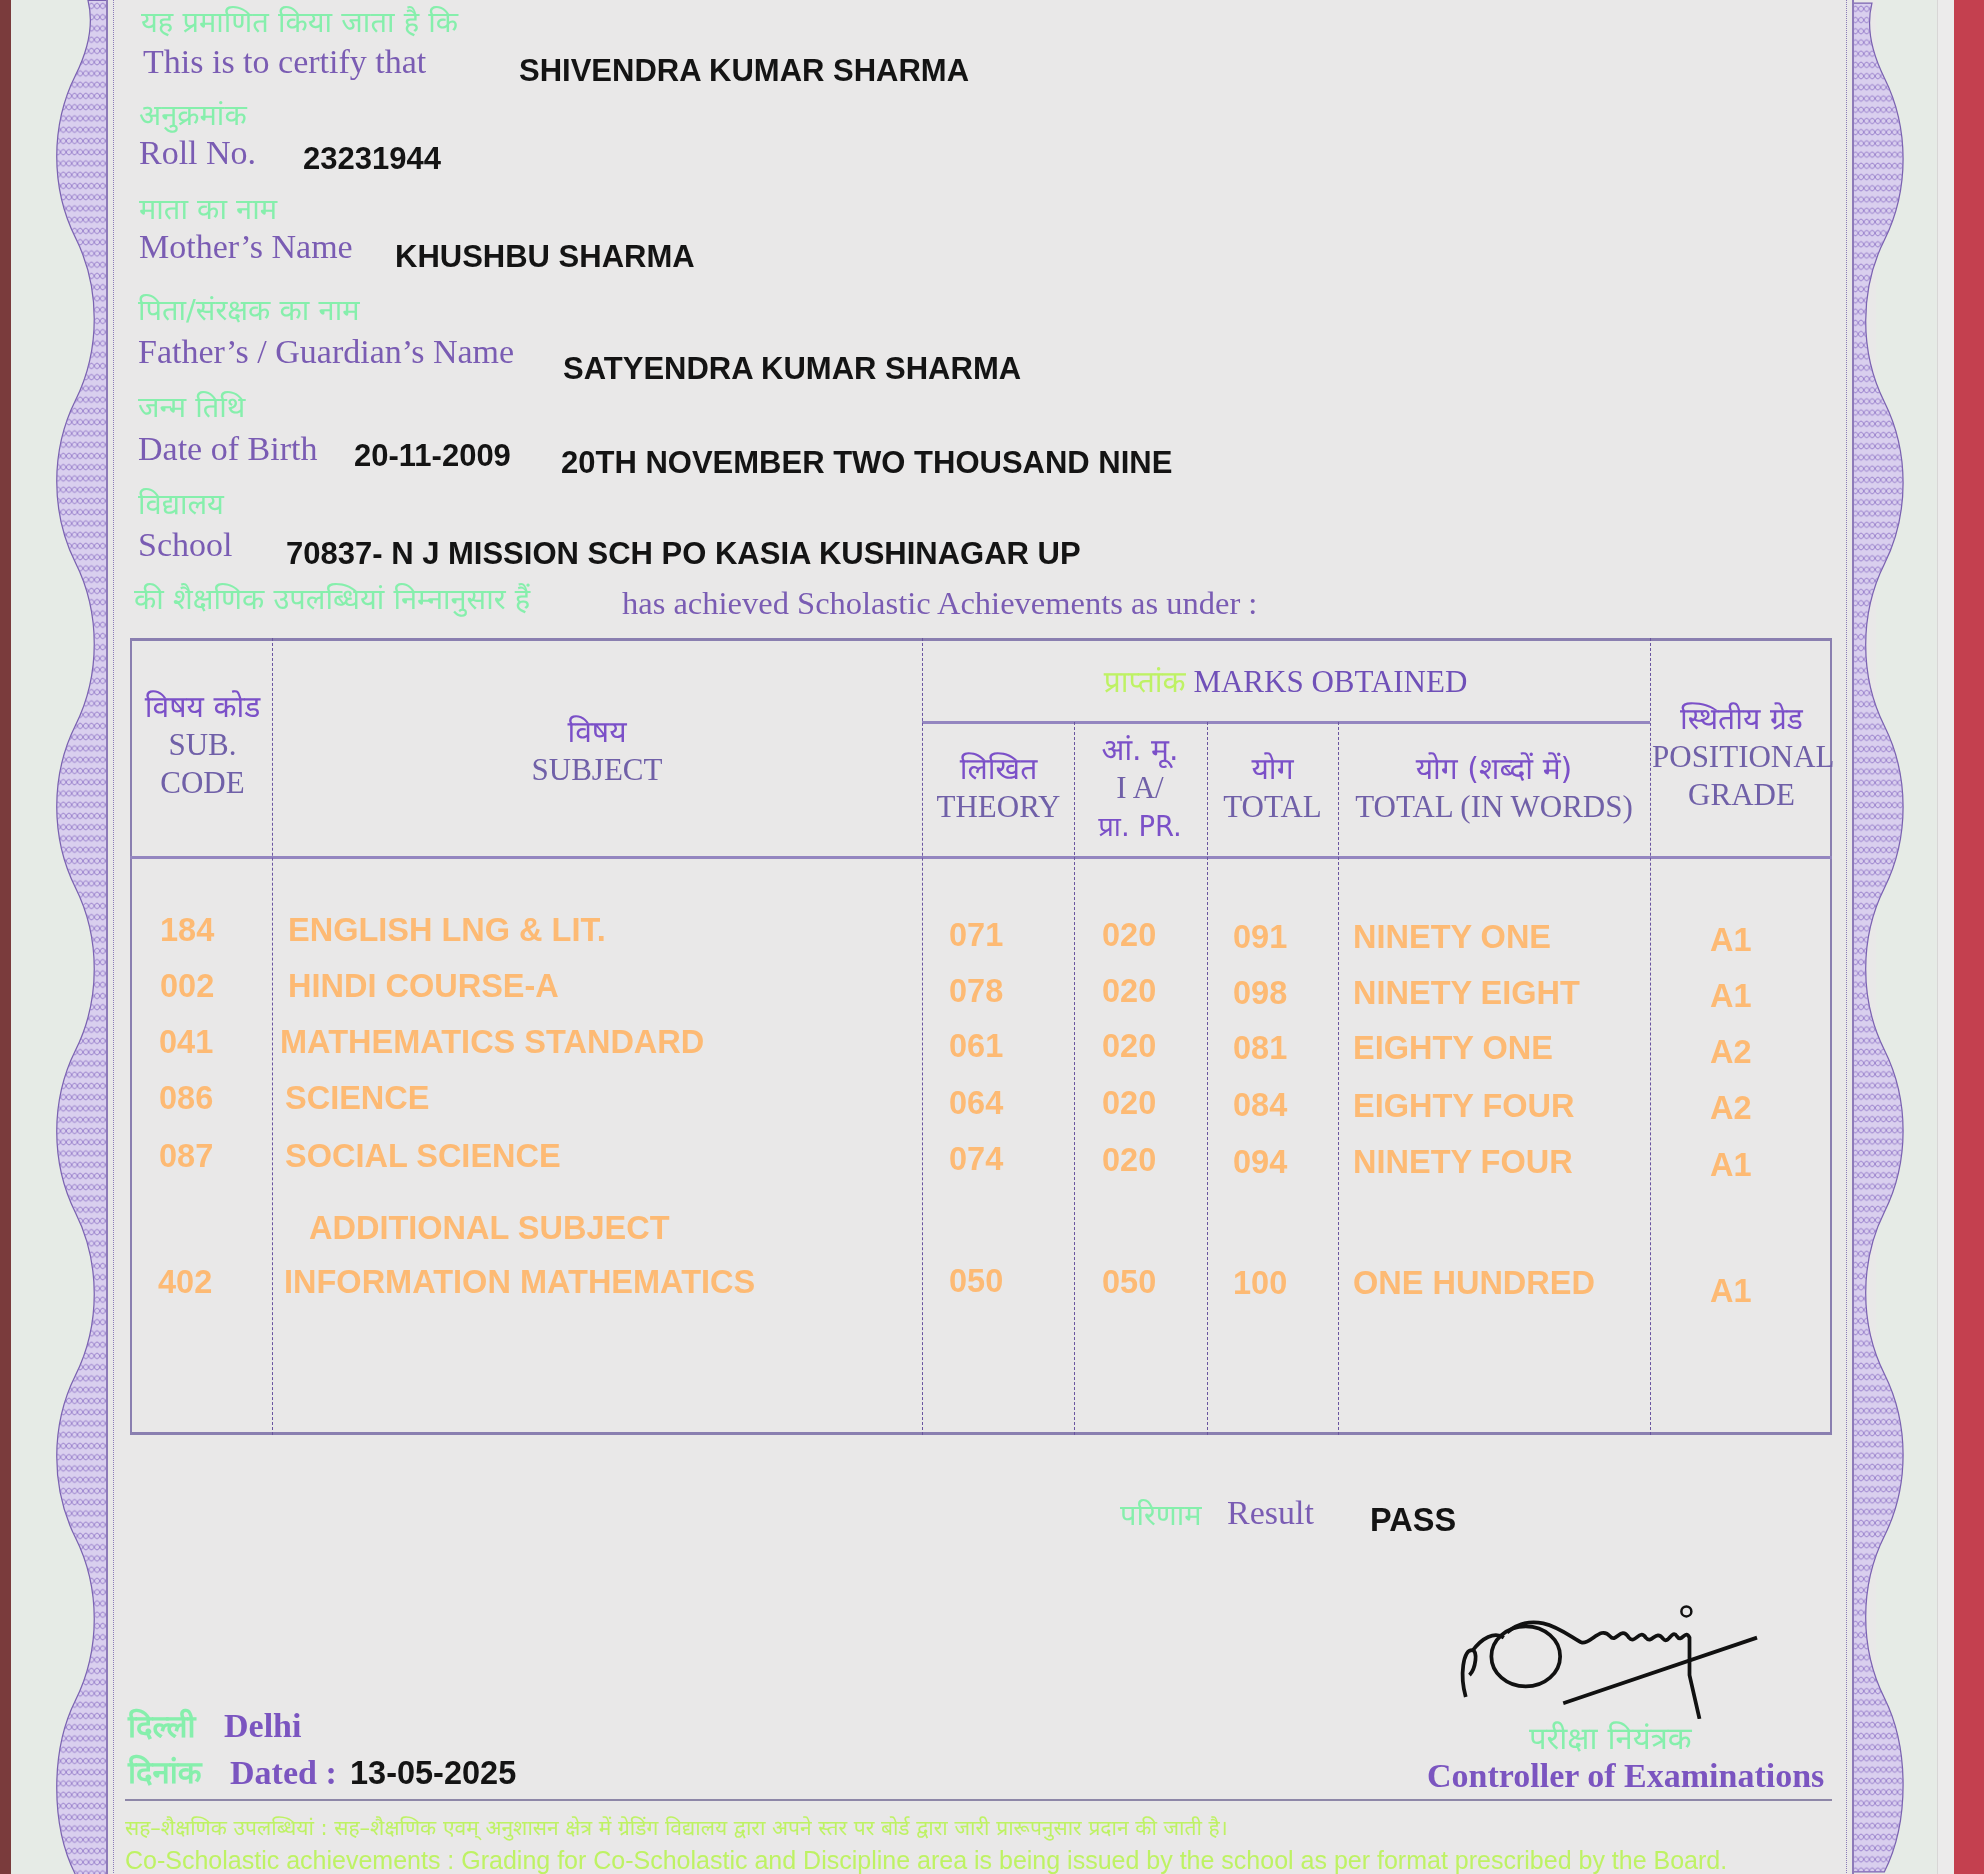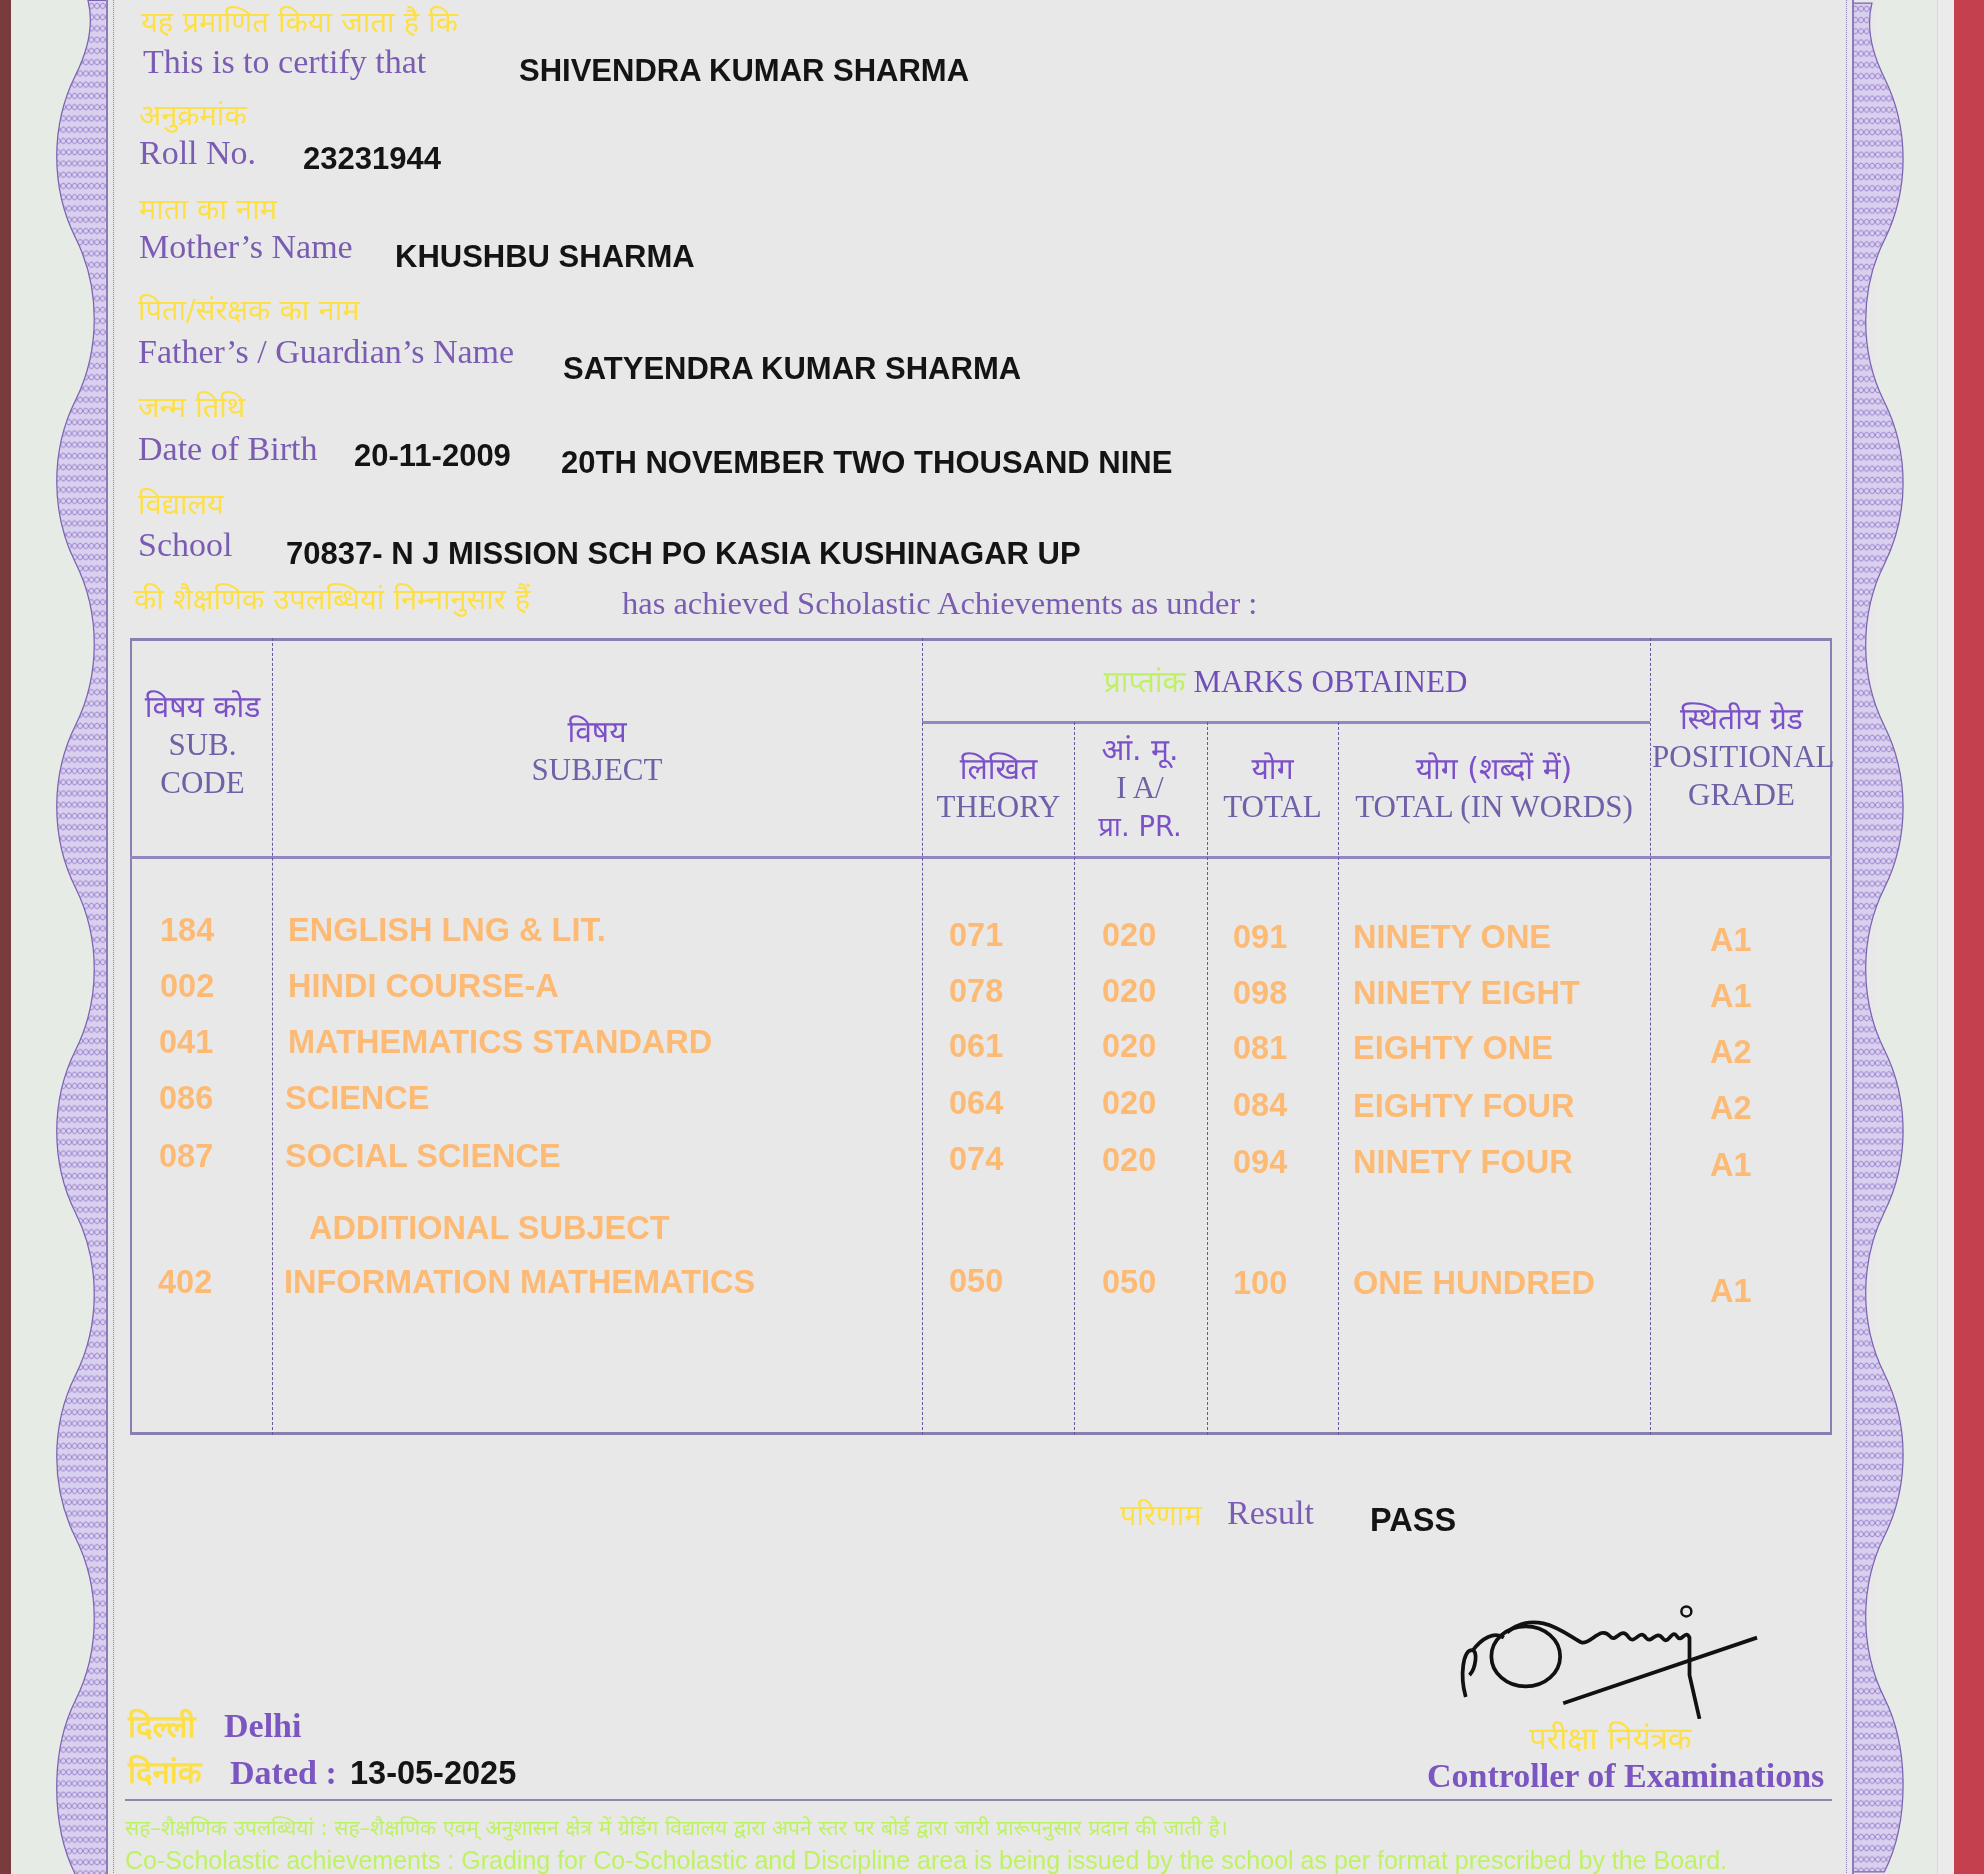--- a/index.html
+++ b/index.html
@@ -6,21 +6,21 @@
   body{width:1985px;height:1875px;position:relative;overflow:hidden;background:#a03a48;font-family:"DejaVu Serif",serif;}
   .red-left{position:absolute;left:0;top:0;width:11.3px;height:1875px;background:#7a3b3c;}
   .red-right{position:absolute;right:0;top:0;width:31px;height:1875px;background:#c4404f;}
   .paper{position:absolute;left:11.3px;top:0;width:1932px;height:1875px;background:#e9e8e8;}
   .paper-edge{position:absolute;right:31px;top:0;width:15.6px;height:1875px;background:#ecebeb;border-left:1.3px solid #d8d6d6;}
   .margin-l{position:absolute;left:11.3px;top:0;width:88px;height:1875px;background:#e6ebe6;}
   .margin-r{position:absolute;left:1876px;top:0;width:69px;height:1875px;background:#e6ebe6;}
   .wave{position:absolute;top:0;height:1875px;}
   .inner-line{position:absolute;top:0;width:1.9px;height:1875px;background:#8d7ab8;}
   .lbl{position:absolute;color:#7a5cb3;font-family:"Liberation Serif",serif;white-space:nowrap;}
-  .hi{position:absolute;color:#fde047;font-family:"DejaVu Sans",sans-serif;white-space:nowrap;}
+  .hi{position:absolute;color:#86efac;font-family:"DejaVu Sans",sans-serif;white-space:nowrap;}
   .val{position:absolute;color:#141414;font-family:"Liberation Sans",sans-serif;font-weight:bold;white-space:nowrap;}
   .tbl{position:absolute;left:130px;top:638px;width:1702px;height:797px;border:2.5px solid #8a7fb0;border-top-width:3.1px;border-bottom-width:3.1px;box-sizing:border-box;}
   .vline{position:absolute;width:0;border-left:1.3px dashed #6a55a0;}
   .hline{position:absolute;height:0;border-top:3.1px solid #9486c0;}
   .th{position:absolute;color:#7050b8;font-family:"Liberation Serif",serif;text-align:center;white-space:nowrap;font-size:31px;line-height:38px;}
   .th .d{font-family:"DejaVu Sans",sans-serif;color:#7b50c8;font-size:30px;display:block;}
   .th .e{display:block;color:#7060a8;}
   .cell{position:absolute;color:#fdba74;font-family:"Liberation Sans",sans-serif;font-weight:bold;font-size:32.5px;white-space:nowrap;}
   .rule{position:absolute;left:125px;top:1799px;width:1707px;height:0;border-top:2.5px solid #8e87a8;}
   .foot{position:absolute;left:125px;color:#bef264;white-space:nowrap;}
@@ -144,21 +144,21 @@
   <div class="cell" style="left:160px;top:968px;">002</div>
   <div class="cell" style="left:288px;top:968px;">HINDI COURSE-A</div>
   <div class="cell" style="left:949px;top:973px;">078</div>
   <div class="cell" style="left:1102px;top:973px;">020</div>
   <div class="cell" style="left:1233px;top:975px;">098</div>
   <div class="cell" style="left:1353px;top:975px;">NINETY EIGHT</div>
   <div class="cell" style="left:1710px;top:978px;">A1</div>
 </div>
 <div>
   <div class="cell" style="left:159px;top:1024px;">041</div>
-  <div class="cell" style="left:288px;top:1024px;">MATHEMATICS STANDARD</div>
+  <div class="cell" style="left:280px;top:1024px;">MATHEMATICS STANDARD</div>
   <div class="cell" style="left:949px;top:1028px;">061</div>
   <div class="cell" style="left:1102px;top:1028px;">020</div>
   <div class="cell" style="left:1233px;top:1030px;">081</div>
   <div class="cell" style="left:1353px;top:1030px;">EIGHTY ONE</div>
   <div class="cell" style="left:1710px;top:1034px;">A2</div>
 </div>
 <div>
   <div class="cell" style="left:159px;top:1080px;">086</div>
   <div class="cell" style="left:285px;top:1080px;">SCIENCE</div>
   <div class="cell" style="left:949px;top:1085px;">064</div>

